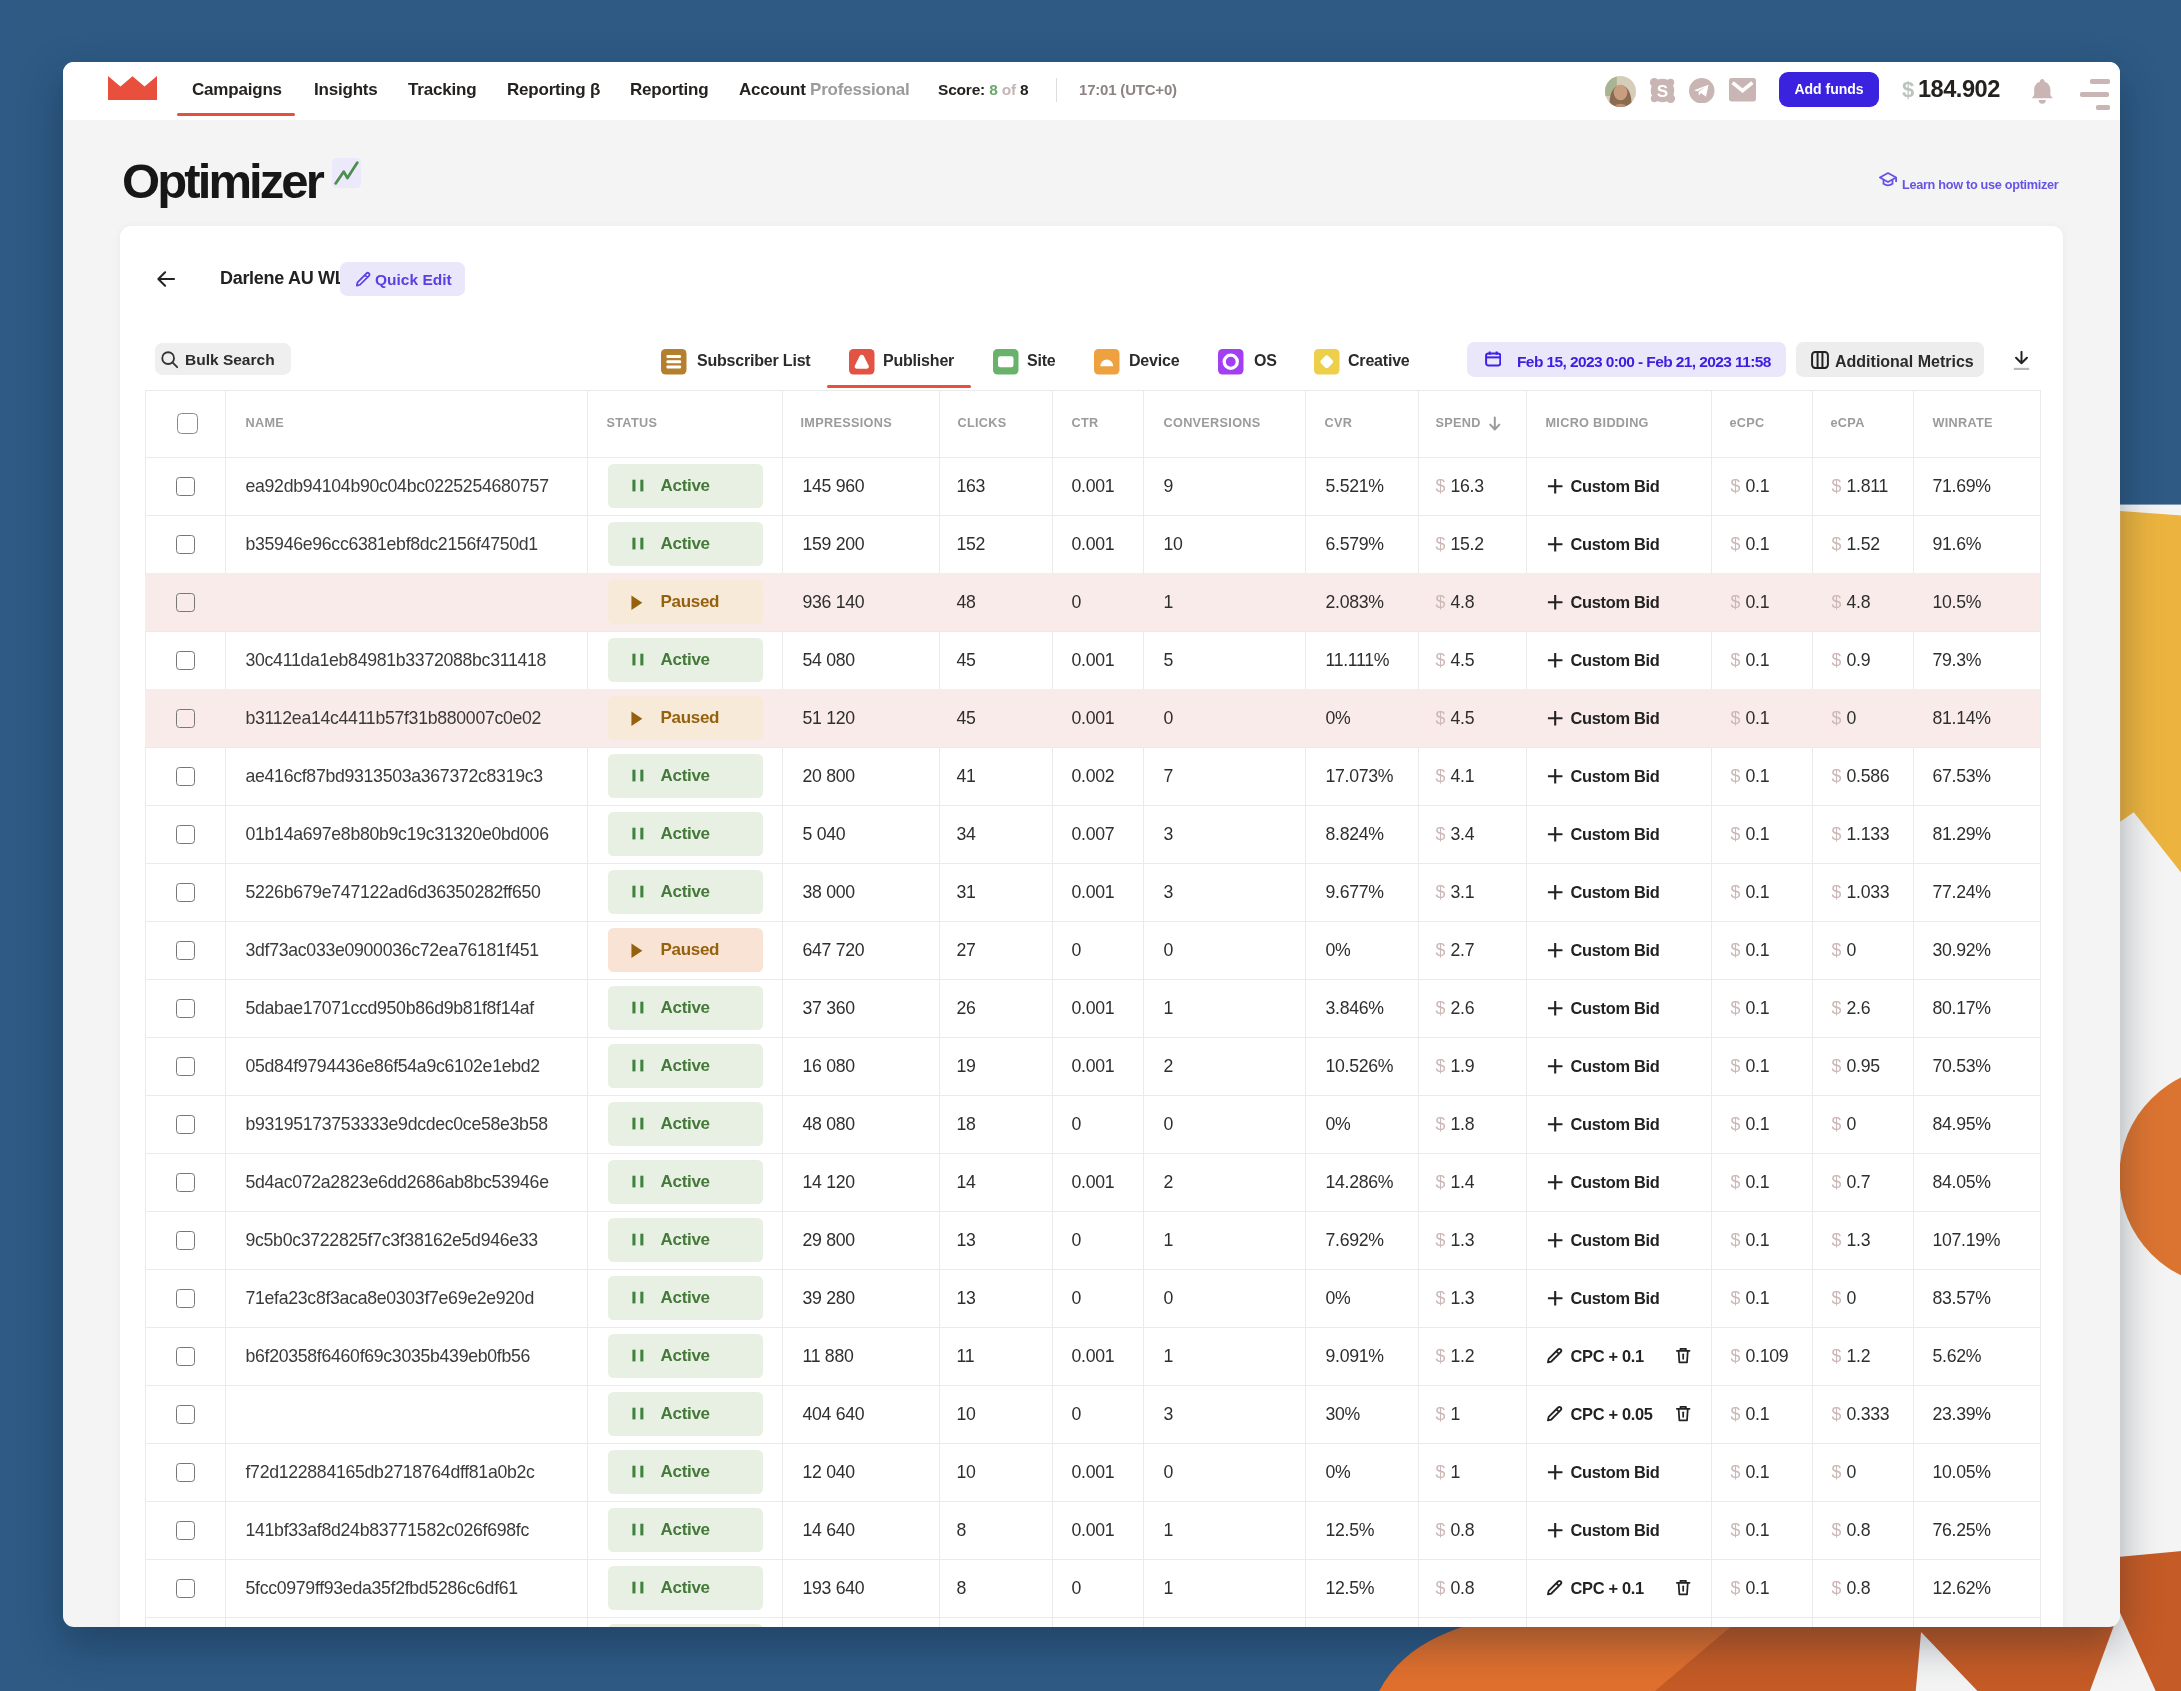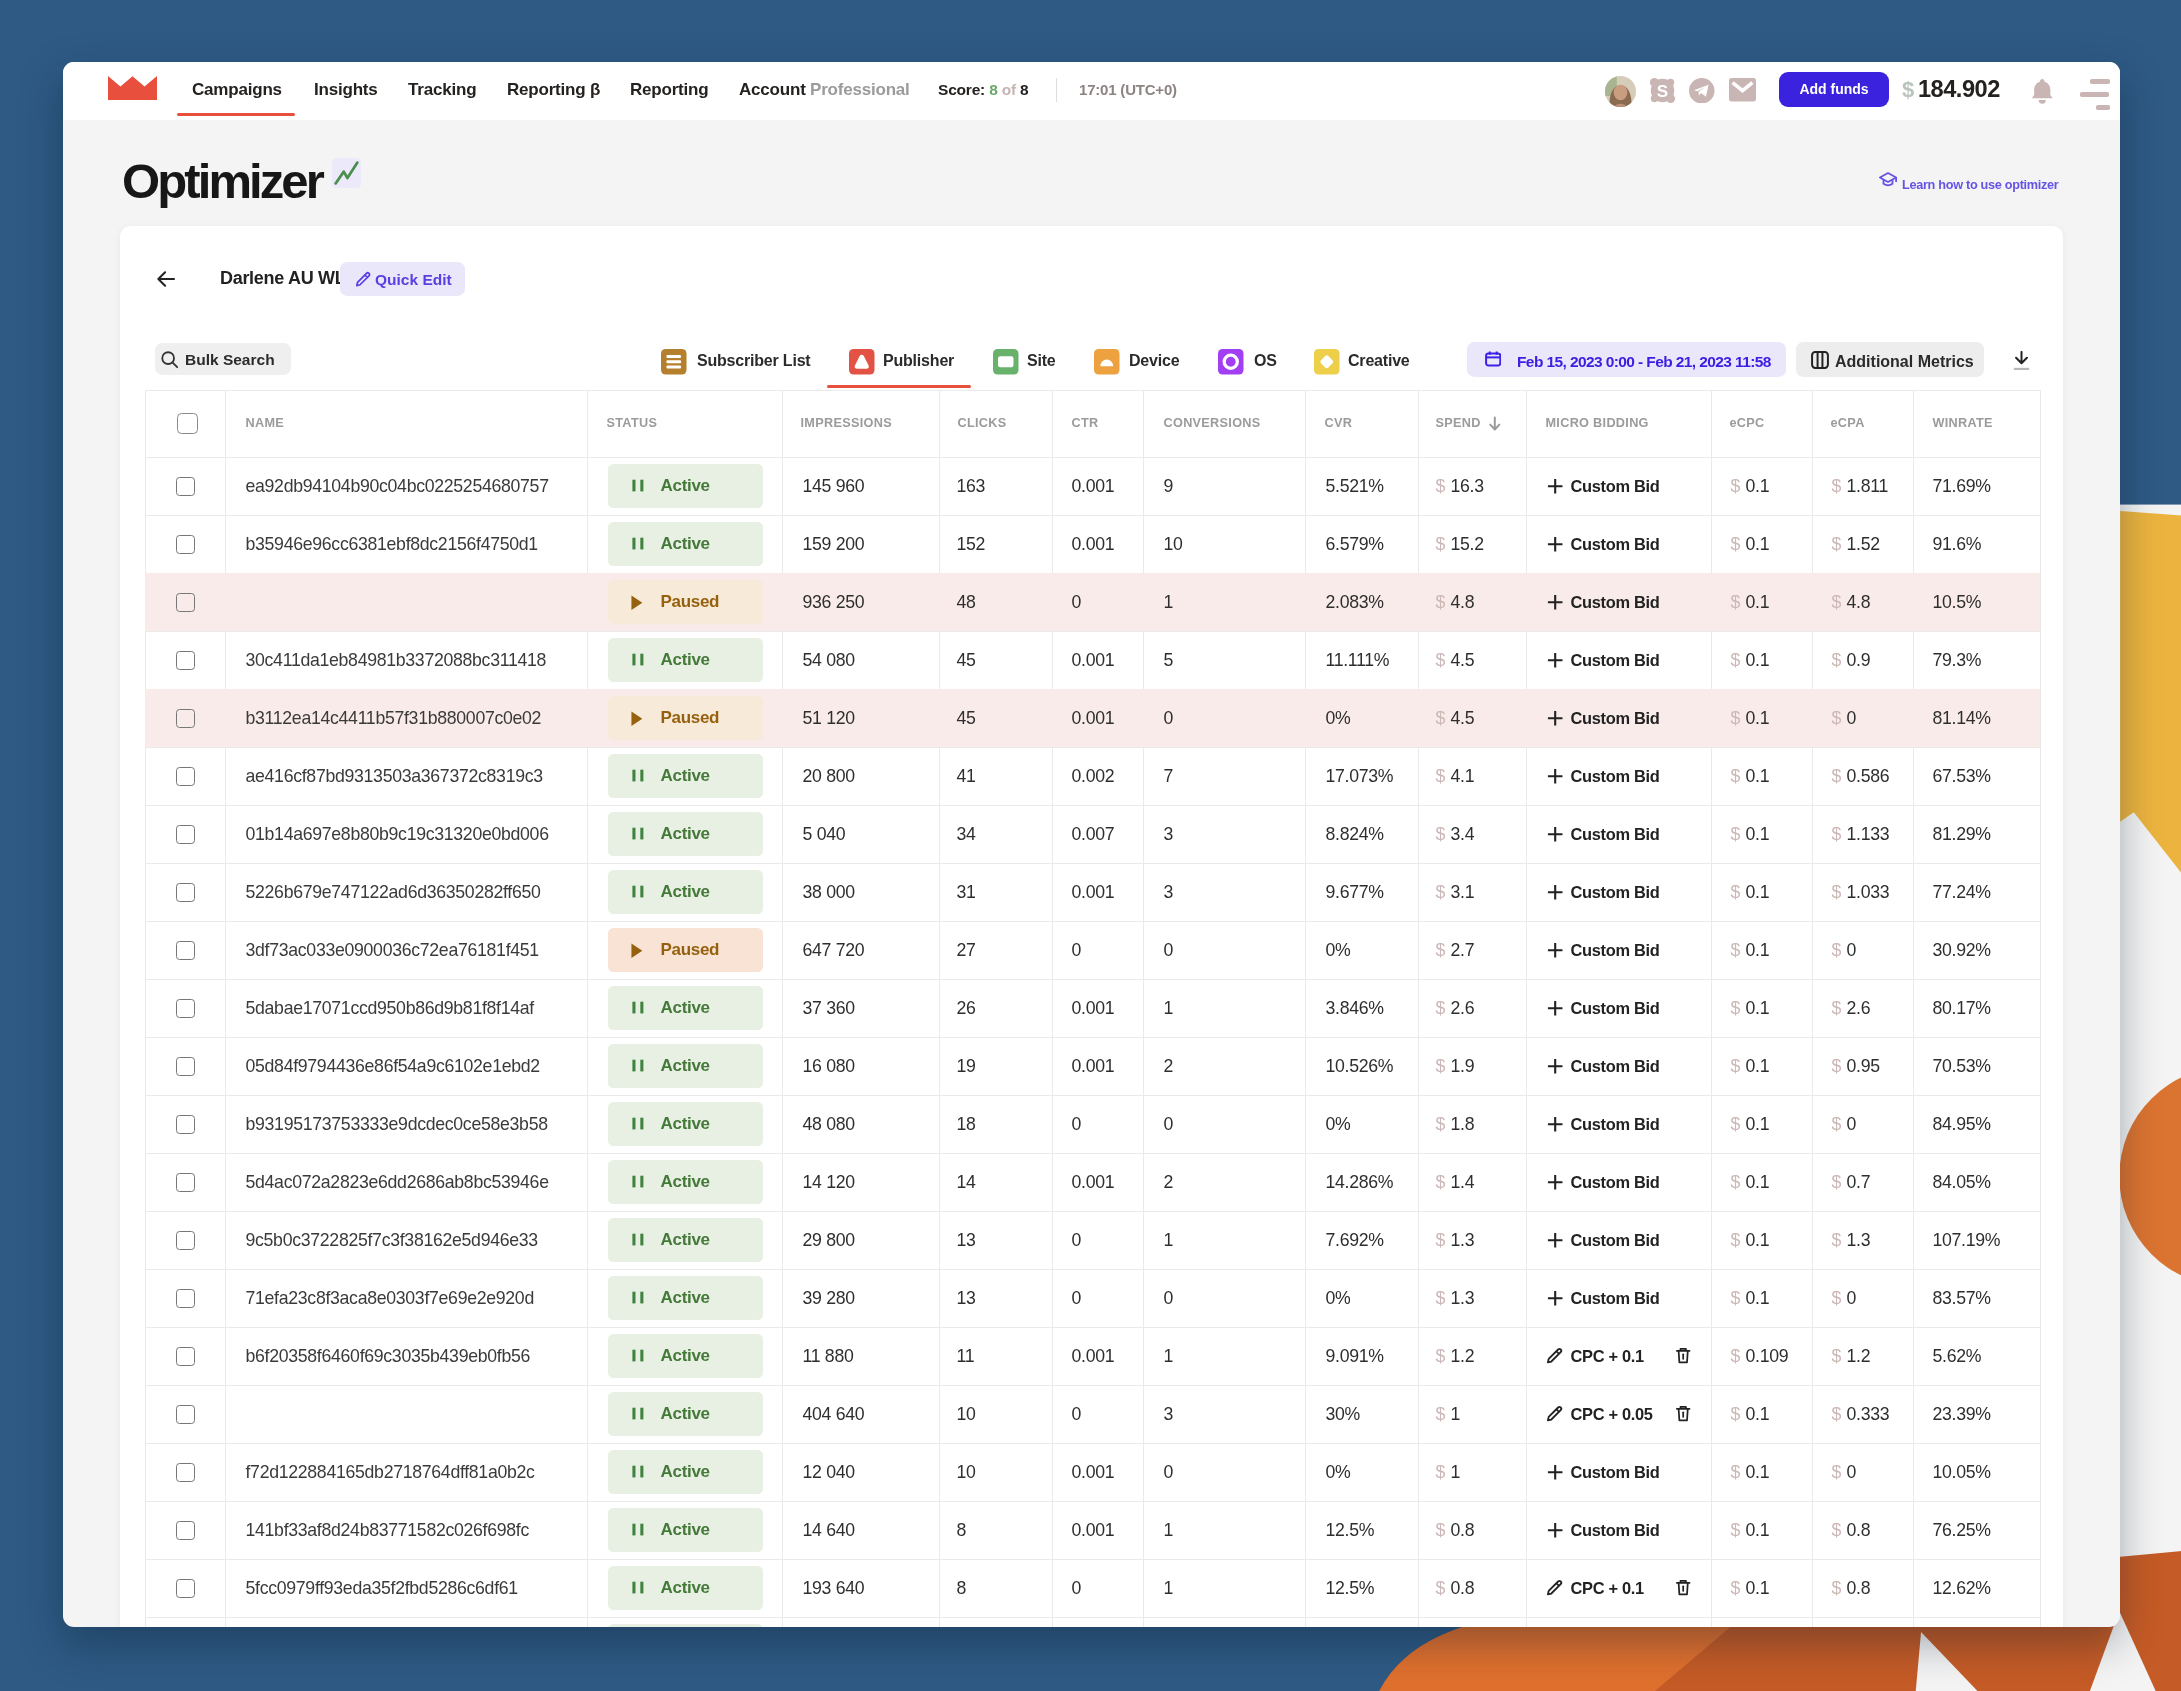--- a/index.html
+++ b/index.html
@@ -74,21 +74,21 @@
 <text x="15" y="22" font-size="19" font-weight="bold" fill="#fff" text-anchor="middle" font-family="Liberation Sans">S</text>
       </svg>
 <svg class="ic" style="left:1626px;top:15.5px" width="25.5" height="25.5" viewBox="0 0 28 28">
 <circle cx="14" cy="14" r="14" fill="#c9b5b3"></circle>
 <path d="M5.5,13.5 L21.5,7.5 L18.7,20.5 L13.2,16.6 L10.8,19.2 L10.5,15.1 L18,9.5 L9.3,14.5 Z" fill="#fff"></path>
       </svg>
 <svg class="ic" style="left:1666px;top:16.4px" width="27" height="23.6" viewBox="0 0 30 26">
 <rect x="0" y="0" width="30" height="26" rx="3" fill="#c9b5b3"></rect>
 <polyline points="4,5 15,14 26,5" fill="none" stroke="#fff" stroke-width="4"></polyline>
       </svg>
-<div class="abs" style="left:1716px;top:10px;width:110px;height:35px;background:#3a22de;border-radius:9px;color:#fff;font-weight:bold;font-size:14px;text-align:center;line-height:35px;">Add funds</div>
+<div class="abs" style="left:1716px;top:10px;width:100px;height:35px;background:#3a22de;border-radius:9px;color:#fff;font-weight:bold;font-size:14px;text-align:center;line-height:35px;">Add funds</div>
 <div class="nitem" style="left:1839px;font-size:22px;color:#b9c4bd;font-weight:bold">$</div>
 <div class="nitem" style="left:1855px;font-size:23.6px;letter-spacing:-0.5px">184.902</div>
 <svg class="ic" style="left:1967px;top:15.5px" width="24.5" height="27" viewBox="0 0 27 30">
 <path d="M13.5,1 C14.9,1 16,2.1 16,3.5 L16,4.1 C20,5.2 22.5,8.6 22.5,13 L22.5,19 L25,22.5 L2,22.5 L4.5,19 L4.5,13 C4.5,8.6 7,5.2 11,4.1 L11,3.5 C11,2.1 12.1,1 13.5,1 Z" fill="#c9b5b3"></path>
 <path d="M9.5,24.5 a4,4 0 0 0 8,0 Z" fill="#c9b5b3"></path>
       </svg>
 <div class="abs" style="left:2027px;top:17.3px;width:20px;height:4.5px;background:#c9b5b3;border-radius:1.8px"></div>
 <div class="abs" style="left:2017px;top:30px;width:29px;height:4.5px;background:#c9b5b3;border-radius:1.8px"></div>
 <div class="abs" style="left:2033px;top:43px;width:13.6px;height:4.5px;background:#c9b5b3;border-radius:1.8px"></div>
 </div>
@@ -257,21 +257,21 @@
 </div>
 <div class="hline" style="top:183px"></div>
 <div class="row p" style="top:183px">
 <div class="cbx" style="top:19.5px"></div>
 <div class="pill P">
             <svg style="position:absolute;left:23.6px;top:14.5px" width="11.8" height="15.5" viewBox="0 0 13 17">
               <polygon points="0.5,0.5 12.5,8.5 0.5,16.5" fill="#96610e"></polygon>
             </svg>
             <span style="position:absolute;left:53px;">Paused</span>
           </div>
-<div class="cell" style="left:658px">936 250</div>
+<div class="cell" style="left:658px">936 140</div>
 <div class="cell" style="left:812px">48</div>
 <div class="cell" style="left:927px">0</div>
 <div class="cell" style="left:1019px">1</div>
 <div class="cell" style="left:1181px">2.083%</div>
 <div class="cell" style="left:1291px"><span class="dol">$</span>4.8</div>
 <div class="cell" style="left:1381px;width:185px">
             <svg style="position:absolute;left:21px;top:21px" width="16.4" height="16.4" viewBox="0 0 18 18">
               <path d="M9,1 L9,17 M1,9 L17,9" stroke="#222" stroke-width="2.3"></path>
             </svg>
             <span style="position:absolute;left:45px;font-weight:bold;color:#222;font-size:16.4px;letter-spacing:-0.3px">Custom Bid</span>

